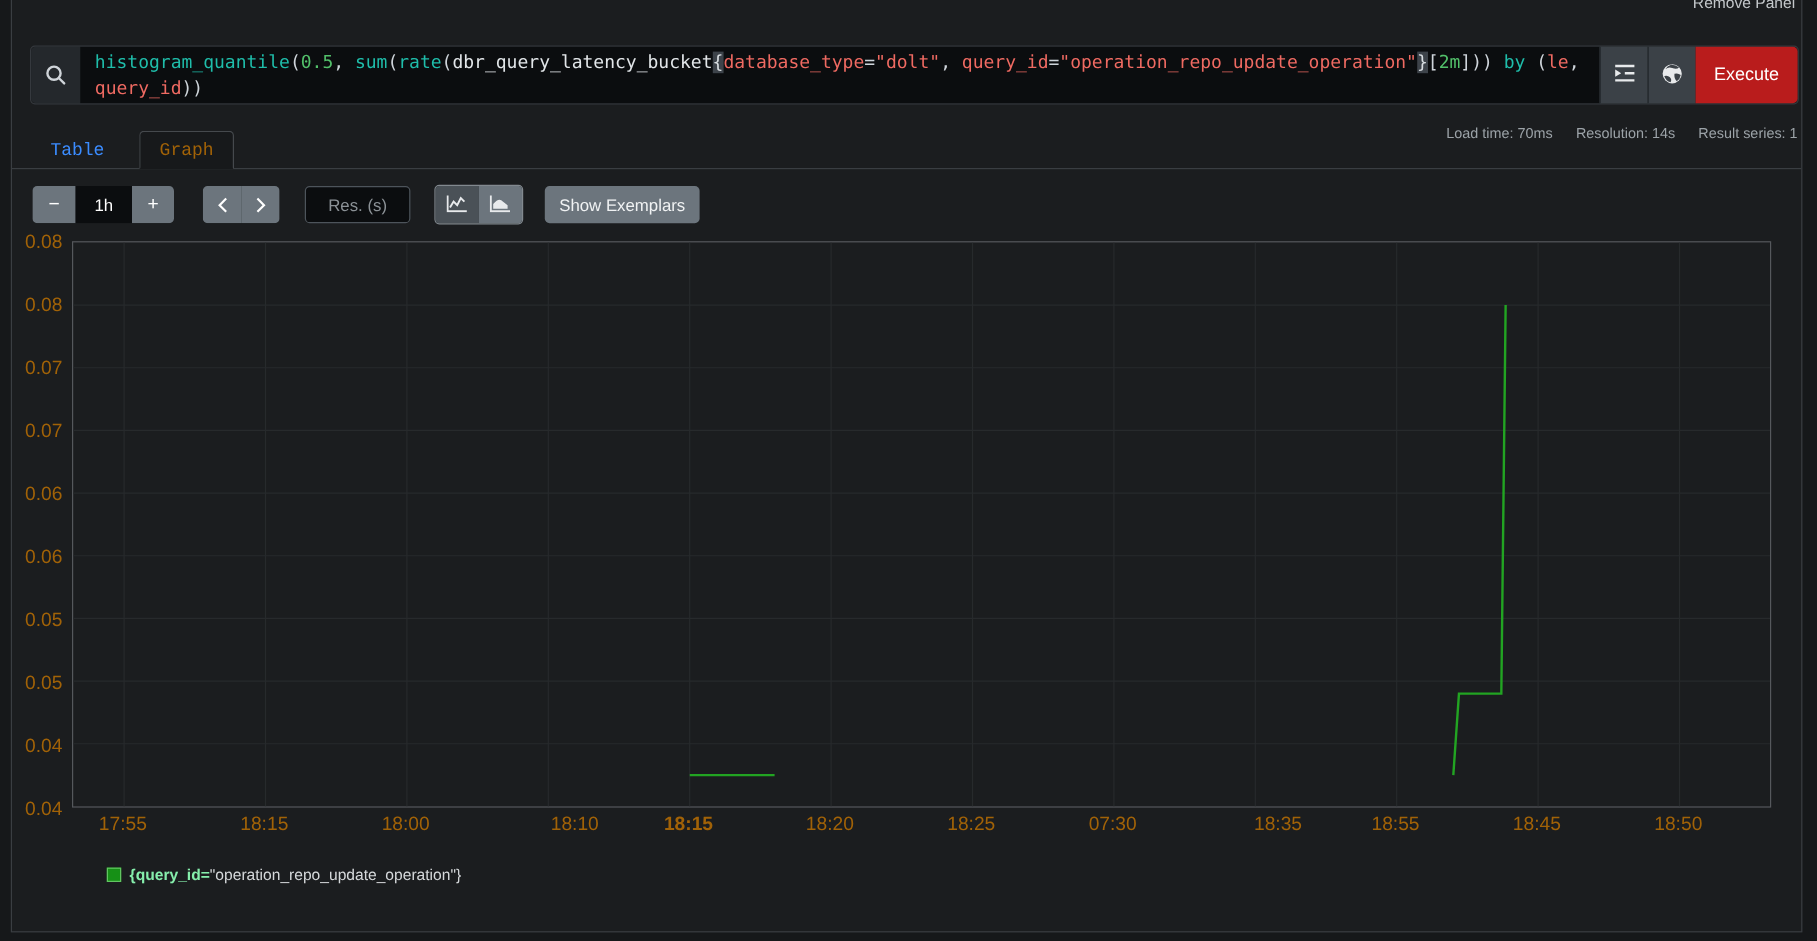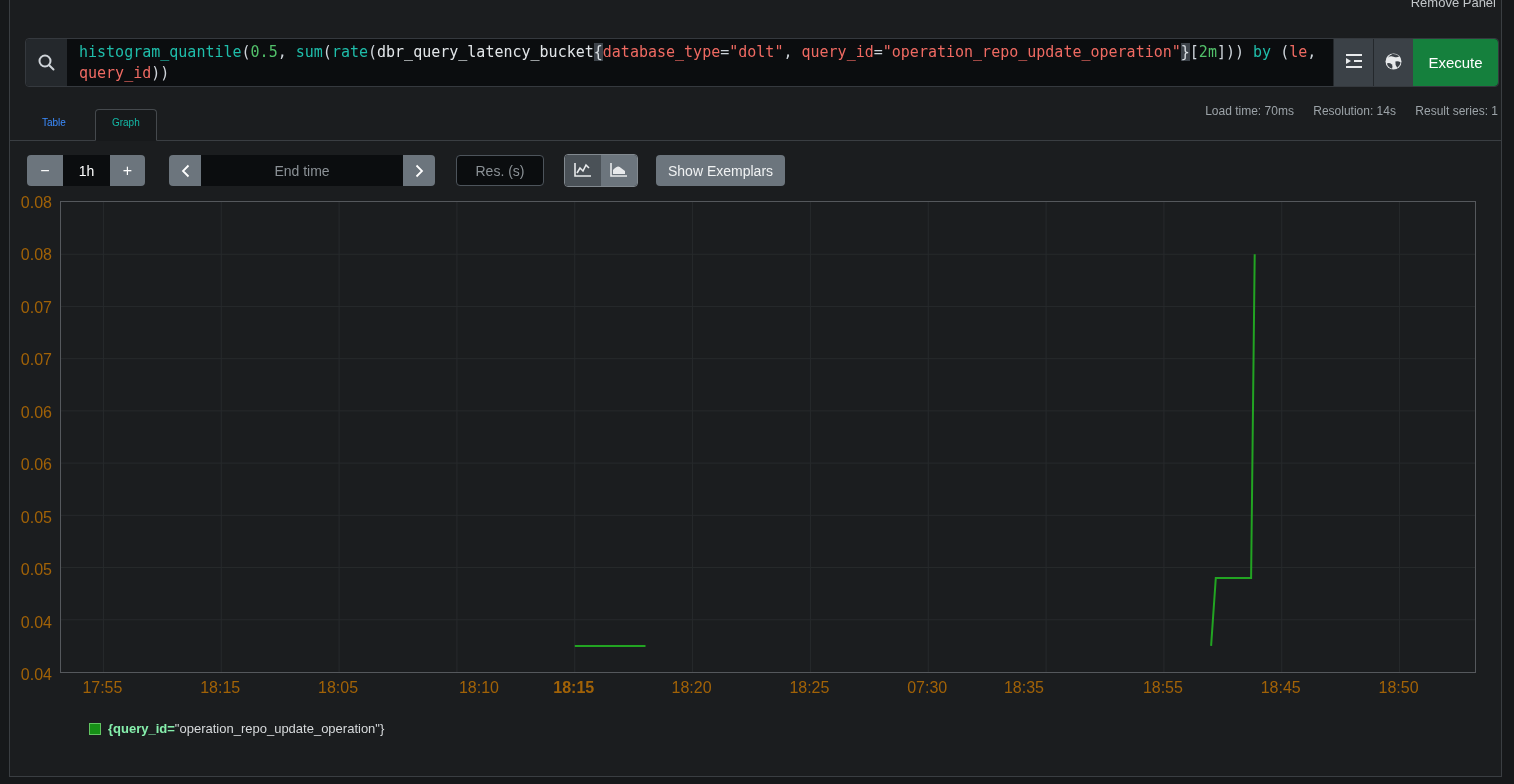--- a/index.html
+++ b/index.html
@@ -38,41 +38,41 @@
   .tk-metric { color:#e2e6e9; }
   .tk-label  { color:#ef6a62; }
   .tk-str    { color:#ef6a62; }
   .tk-p      { color:#ced4da; }
   .tk-brace  { color:#d8dde1; background:#3d434a; }
   .q-btn {
     width:40px; flex:none; background:#3b4147; border:none; border-left:1px solid #24282c;
     display:flex; align-items:center; justify-content:center; cursor:pointer;
   }
   .q-execute {
-    width:85px; flex:none; background:#15803d; color:#fff; border:none;
+    width:85px; flex:none; background:#b91c1c; color:#fff; border:none;
     font-size:15px; border-radius:0 4px 4px 0; cursor:pointer;
     font-family:"Liberation Sans", sans-serif;
   }
   
   .stats-row {
     position:absolute; top:104px; right:16px; font-size:12px; color:#9ca3a8;
   }
   .stats-row span { margin-left:16px; }
   
   .tabs-line {
     position:absolute; left:10px; top:140px; width:1491px; height:1px; background:#3a3e42;
   }
   .tabs-row { position:absolute; left:25px; top:109px; display:flex; z-index:2; }
   .tab {
-    font-size:10px; padding:7px 16px; cursor:pointer; border:1px solid transparent;
-    border-radius:4px 4px 0 0; height:32px;
+    font-size:15px; padding:7px 16px; cursor:pointer; border:1px solid transparent;
+    border-radius:4px 4px 0 0; height:32px;font-family:Liberation Mono, monospace;
   }
   .tab-inactive { color:#3b8cff; }
   .tab-active {
-    color:#14b8a6; background:#17191b; border-color:#45494d; border-bottom-color:#17191b;
+    color:#a16207; background:#17191b; border-color:#45494d; border-bottom-color:#17191b;
     margin-left:12px;
   }
   
   .controls-row {
     position:absolute; left:27px; top:155px; display:flex; align-items:center; height:31px;
   }
   .ctl-btn {
     background:#6c757d; color:#fff; border:none; height:31px; cursor:pointer;
     font-size:16px; display:flex; align-items:center; justify-content:center;
     font-family:"Liberation Sans", sans-serif;
@@ -171,21 +171,20 @@
     <input class="ctl-input w-dur" value="1h" style="">
     <button class="ctl-btn w-plus">+</button>
   </div>
   <div class="gap1"></div>
   <div class="grp">
     <button class="ctl-btn w-chv">
       <svg width="9" height="14" viewBox="0 0 9 14">
           <polyline points="7.5,1.5 2,7 7.5,12.5" fill="none" stroke="#fff" stroke-width="1.8"></polyline>
         </svg>
     </button>
-    <input class="ctl-input w-end" placeholder="End time" style="">
     <button class="ctl-btn w-chv">
       <svg width="9" height="14" viewBox="0 0 9 14">
           <polyline points="1.5,1.5 7,7 1.5,12.5" fill="none" stroke="#fff" stroke-width="1.8"></polyline>
         </svg>
     </button>
   </div>
   <div class="gap2"></div>
   <input class="ctl-input res-input" placeholder="Res. (s)" style="">
   <div class="gap3"></div>
   <div class="grp toggle-grp">
@@ -242,27 +241,27 @@
     <div class="axis-label y-lab" style="top: 298.889px;">0.07</div>
     <div class="axis-label y-lab" style="top: 351.333px;">0.07</div>
     <div class="axis-label y-lab" style="top: 403.778px;">0.06</div>
     <div class="axis-label y-lab" style="top: 456.222px;">0.06</div>
     <div class="axis-label y-lab" style="top: 508.667px;">0.05</div>
     <div class="axis-label y-lab" style="top: 561.111px;">0.05</div>
     <div class="axis-label y-lab" style="top: 613.556px;">0.04</div>
     <div class="axis-label y-lab" style="top: 666px;">0.04</div>
     <div class="axis-label x-lab" style="left: 67.42px;">17:55</div>
     <div class="axis-label x-lab" style="left: 185.253px;">18:15</div>
-    <div class="axis-label x-lab" style="left: 303.087px;">18:05</div>
+    <div class="axis-label x-lab" style="left: 303.087px;">18:00</div>
     <div class="axis-label x-lab" style="left: 429px; text-align: right;">18:10</div>
     <div class="axis-label x-lab" style="left: 538.753px; font-weight: bold;">18:15</div>
     <div class="axis-label x-lab" style="left: 656.587px;">18:20</div>
     <div class="axis-label x-lab" style="left: 774.42px;">18:25</div>
     <div class="axis-label x-lab" style="left: 892.253px;">07:30</div>
-    <div class="axis-label x-lab" style="left: 989px;">18:35</div>
+    <div class="axis-label x-lab" style="left: 1030px;">18:35</div>
     <div class="axis-label x-lab" style="left: 1127.92px;">18:55</div>
     <div class="axis-label x-lab" style="left: 1245.75px;">18:45</div>
     <div class="axis-label x-lab" style="left: 1363.59px;">18:50</div>
   </div>
 
 <div class="legend">
   <span class="legend-swatch" style="background: rgb(22, 144, 22);"></span>
   <span class="legend-text"><b>{query_id=</b><span>"operation_repo_update_operation"}</span></span>
 </div>
 

